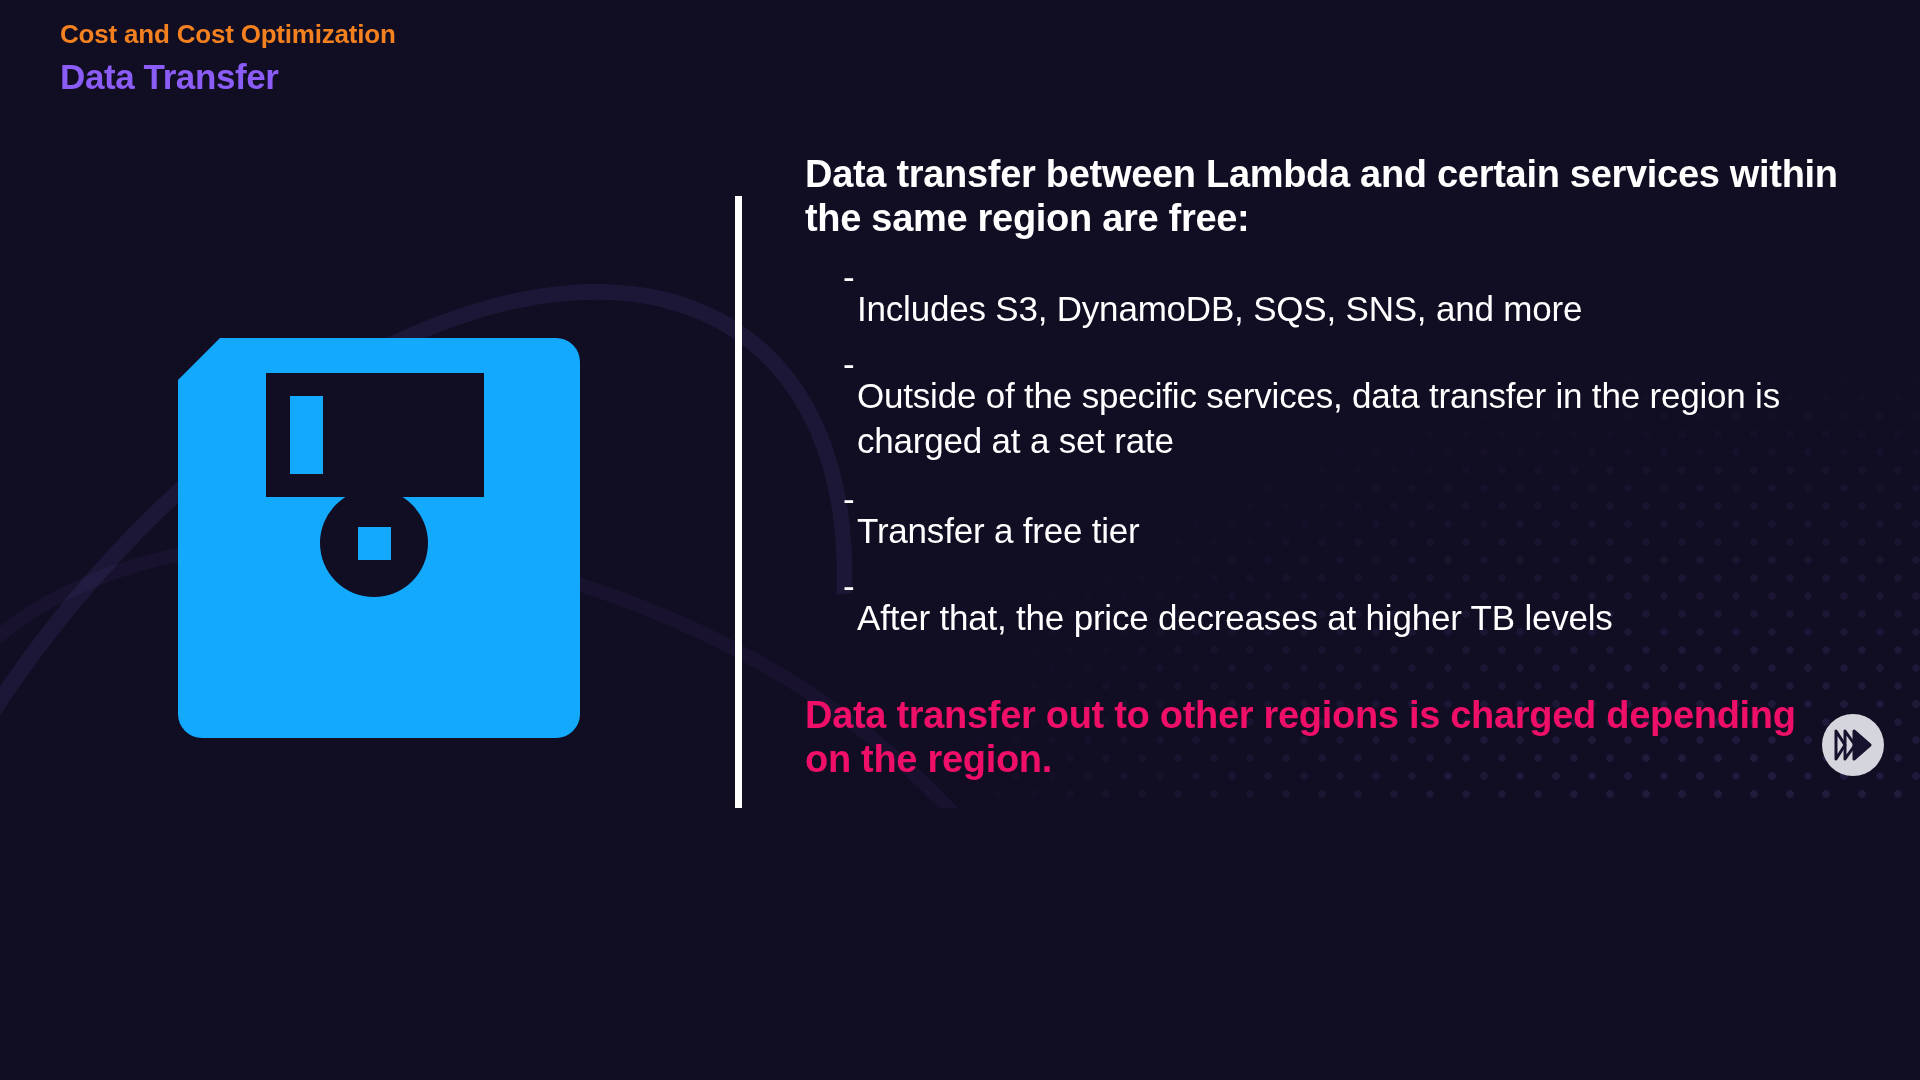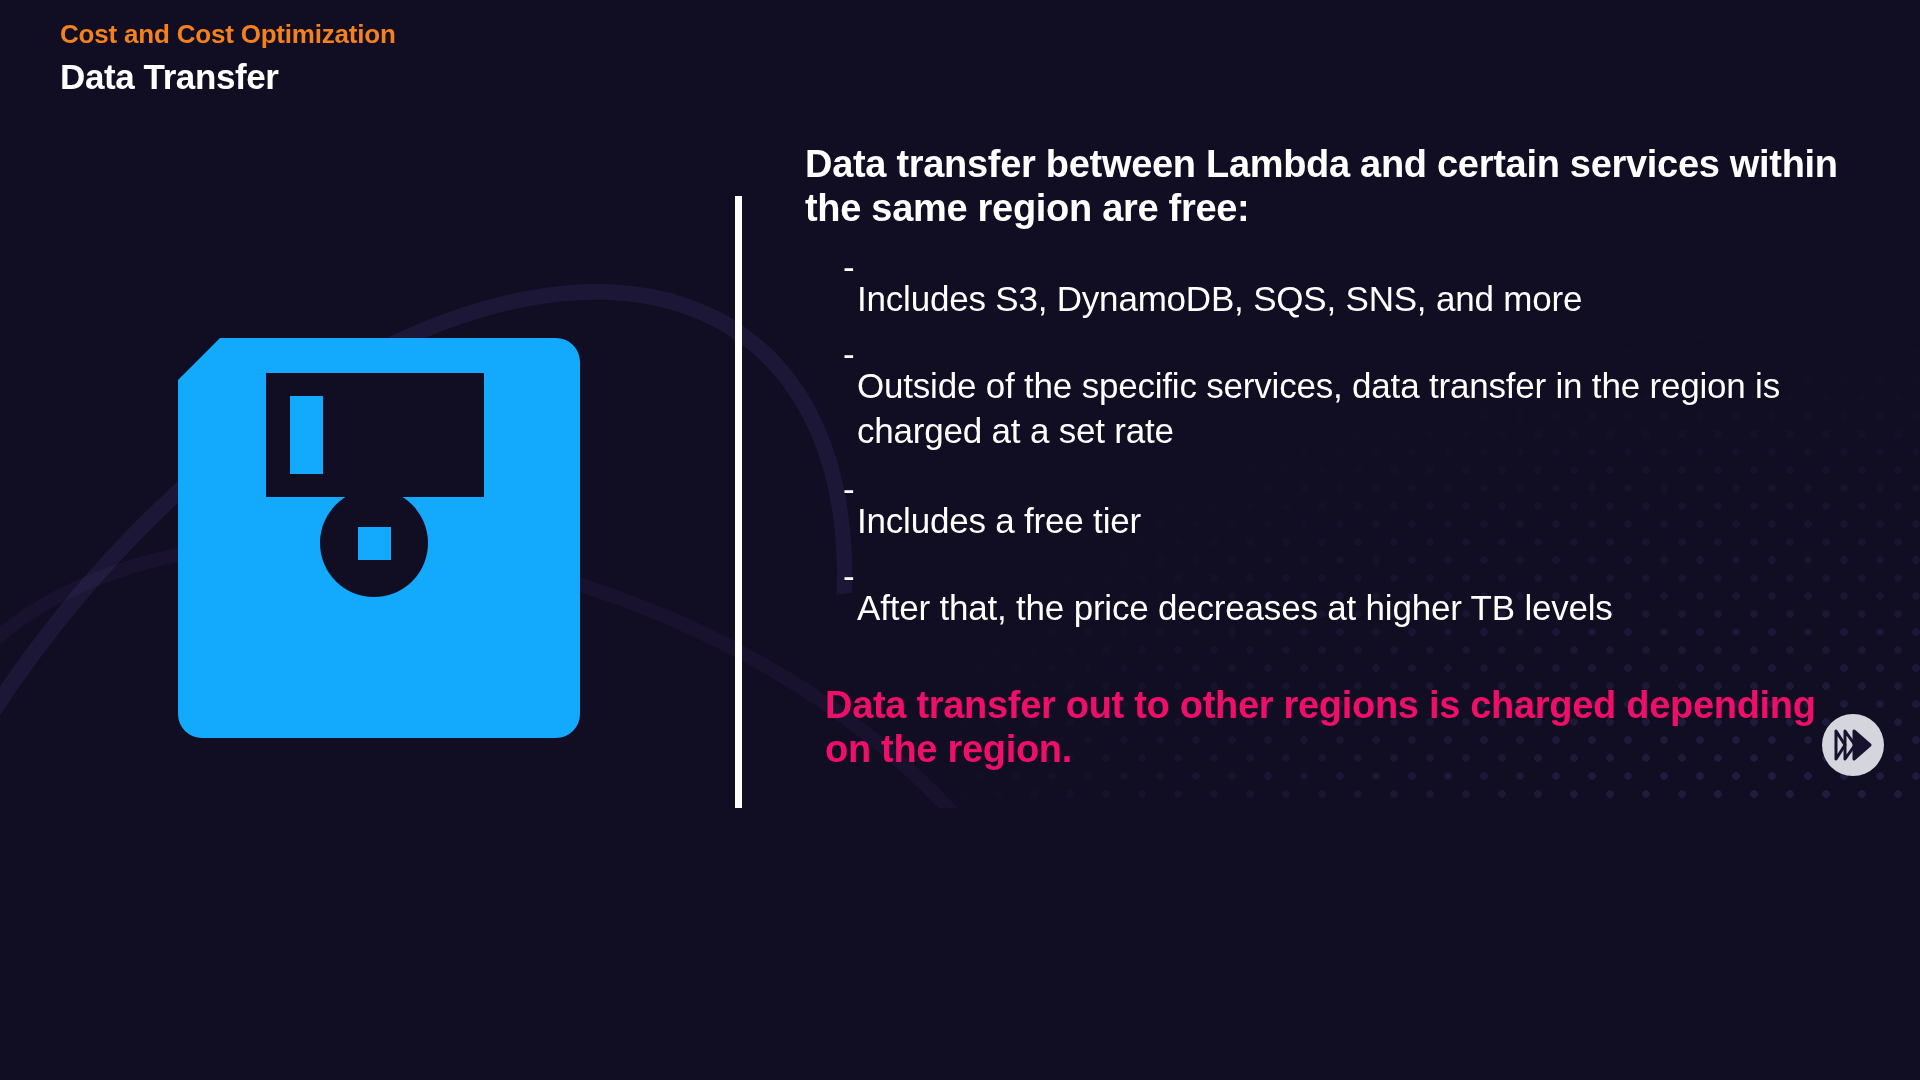--- a/index.html
+++ b/index.html
@@ -60,21 +60,21 @@
   .header { position:absolute; left:60px; top:18px; }
   .eyebrow {
     font-size:26px; font-weight:bold;
     letter-spacing:-0.2px;
     color:#f4811f;
     line-height:1.25;
   }
   .slide-title {
     font-size:35px; font-weight:bold;
     letter-spacing:-0.4px;
-    color:#ffffff;
+    color:#8b5cf6;
     line-height:1.3;
     margin-top:3px;
   }
 
   
   .icon-wrap {
     position:absolute;
     left:178px; top:338px;
     width:402px; height:400px;
   }
@@ -84,32 +84,32 @@
   .divider {
     position:absolute;
     left:735px; top:196px;
     width:7px; height:730px;
     background:#ffffff;
   }
 
   
   .content {
     position:absolute;
-    left:805px; top:142px;
+    left:805px; top:152px;
     width:1035px;
   }
   .para {
     font-size:38px; font-weight:bold;
     letter-spacing:-0.3px;
     line-height:1.17;
     color:#ffffff;
   }
   .para.pink { color:#ef0f68; }
   .para.gap-top { margin-top:37px; }
-  .para.gap-top-lg { margin-top:52px;margin-left:20px; }
+  .para.gap-top-lg { margin-top:52px; }
 
   ul.bullets {
     list-style:none;
     margin-top:14px;
   }
   ul.bullets li {
     display:flex;
     align-items:flex-start;
     font-size:35px;
     font-weight:normal;
@@ -174,21 +174,21 @@
       </li>
       <li>
         <span class="dash">-</span>
         <span class="btxt">Outside of the specific services, data transfer in the region is charged at a set rate</span>
       </li>
     </ul>
 
     <ul class="bullets">
       <li>
         <span class="dash">-</span>
-        <span class="btxt">Includes a free tier</span>
+        <span class="btxt">Transfer a free tier</span>
       </li>
       <li>
         <span class="dash">-</span>
         <span class="btxt">After that, the price decreases at higher TB levels</span>
       </li>
     </ul>
 
     <div class="para pink gap-top-lg">Data transfer out to other regions is charged depending on the region.</div>
   </div>
 

